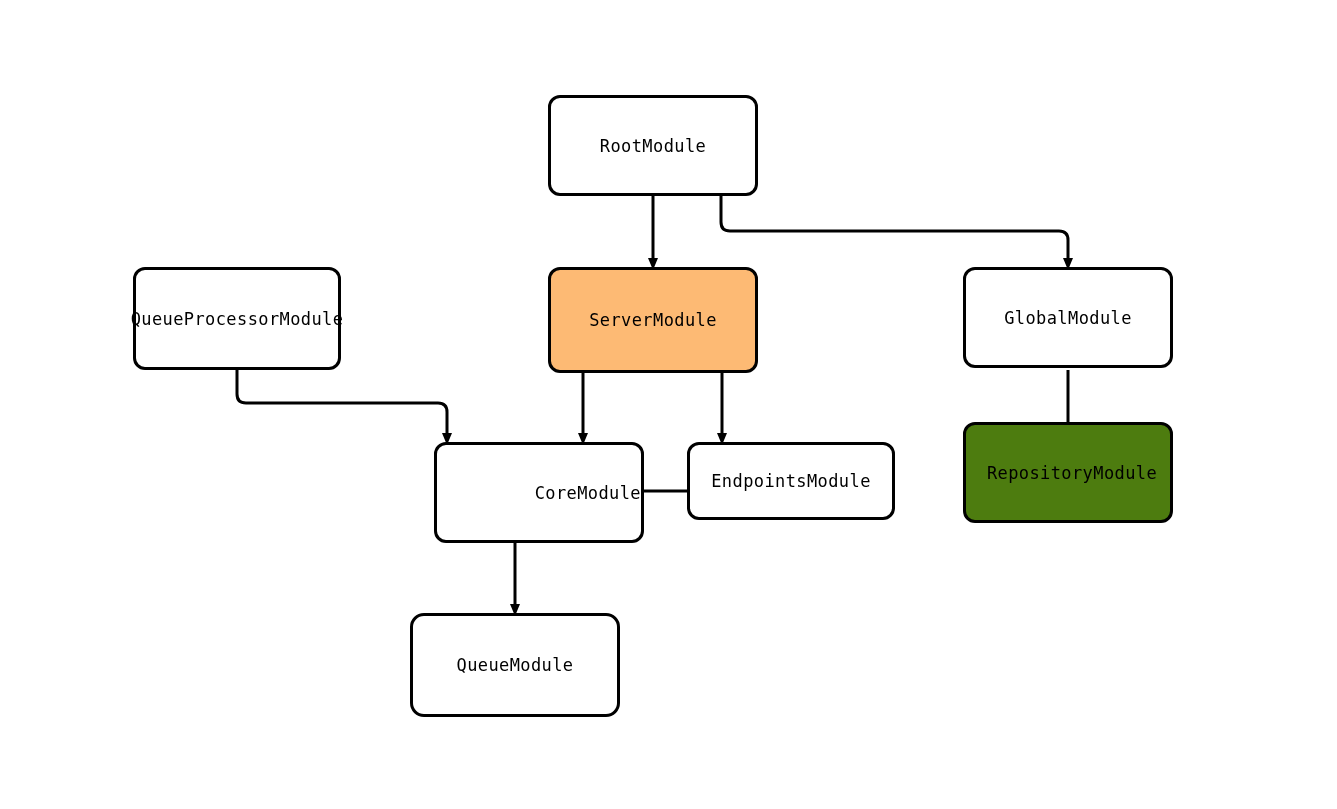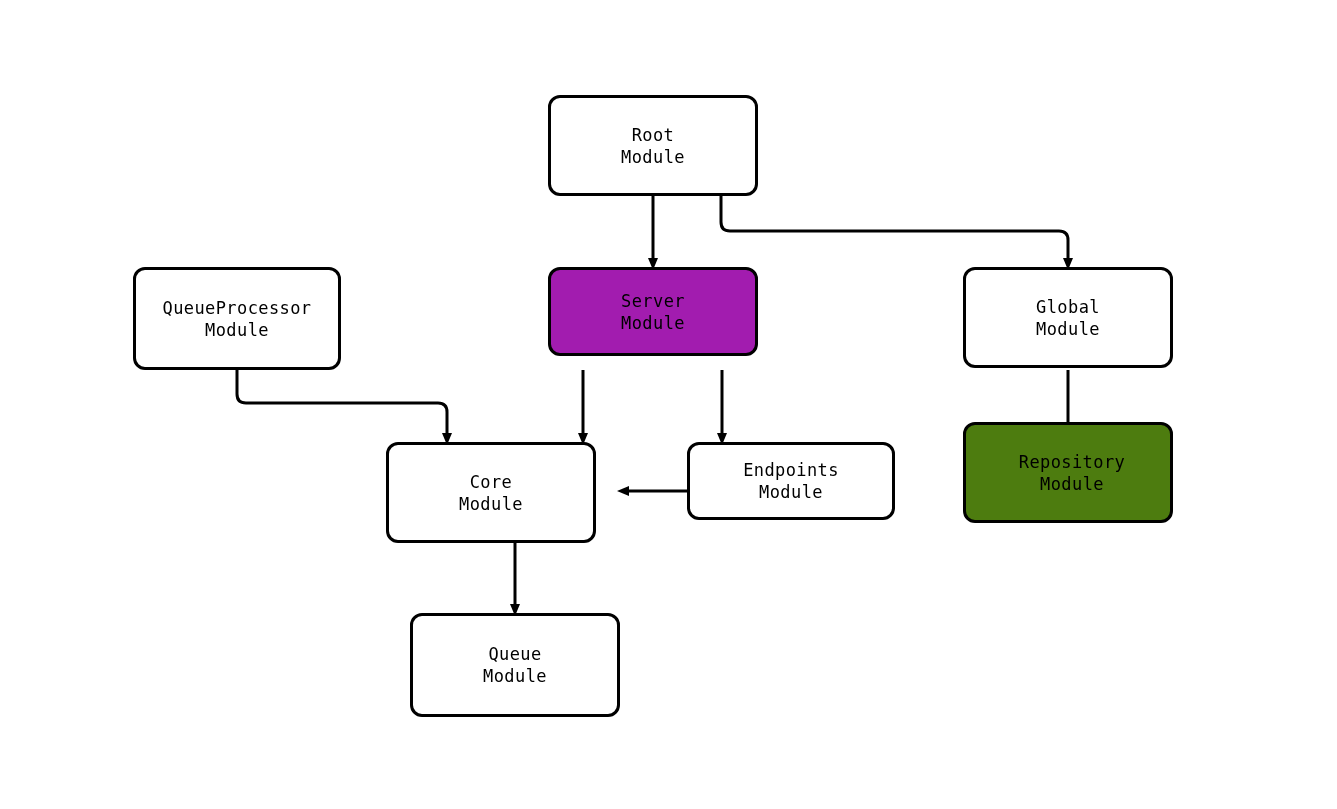--- a/index.html
+++ b/index.html
@@ -24,21 +24,21 @@
     height: 809px;
     pointer-events: none;
   }
   .node {
     position: absolute;
     box-sizing: border-box;
     background: #ffffff;
     border: 3px solid #a3a3a3;
     border-radius: 12px;
     display: flex;
-    flex-direction: column;
+    flex-direction: row;
     align-items: center;
     justify-content: center;
     z-index: 2;
   }
   .node-label {
     font-family: "DejaVu Sans Mono", "Liberation Mono", monospace;
     font-size: 17px;
     line-height: 22px;
     color: #000000;
     text-align: center;
@@ -71,39 +71,39 @@
 
   <div id="nodes-group">
       <div class="node" style="left: 548px; top: 95px; width: 210px; height: 101px; background: rgb(255, 255, 255); border-color: rgb(0, 0, 0);">
         <div class="node-label">Root</div>
         <div class="node-label">Module</div>
       </div>
       <div class="node" style="left: 133px; top: 267px; width: 208px; height: 103px; background: rgb(255, 255, 255); border-color: rgb(0, 0, 0);">
         <div class="node-label">QueueProcessor</div>
         <div class="node-label">Module</div>
       </div>
-      <div class="node" style="left: 548px; top: 267px; width: 210px; height: 89px; background: #a21caf; border-color: rgb(0, 0, 0);">
+      <div class="node" style="left: 548px; top: 267px; width: 210px; height: 106px; background: #fdba74; border-color: rgb(0, 0, 0);">
         <div class="node-label">Server</div>
         <div class="node-label">Module</div>
       </div>
       <div class="node" style="left: 963px; top: 267px; width: 210px; height: 101px; background: rgb(255, 255, 255); border-color: rgb(0, 0, 0);">
         <div class="node-label">Global</div>
         <div class="node-label">Module</div>
       </div>
-      <div class="node" style="left: 386px; top: 442px; width: 210px; height: 101px; background: rgb(255, 255, 255); border-color: rgb(0, 0, 0);">
+      <div class="node" style="left: 434px; top: 442px; width: 210px; height: 101px; background: rgb(255, 255, 255); border-color: rgb(0, 0, 0); justify-content: flex-end;">
         <div class="node-label">Core</div>
         <div class="node-label">Module</div>
       </div>
       <div class="node" style="left: 687px; top: 442px; width: 208px; height: 78px; background: rgb(255, 255, 255); border-color: rgb(0, 0, 0);">
         <div class="node-label">Endpoints</div>
         <div class="node-label">Module</div>
       </div>
       <div class="node" style="left: 963px; top: 422px; width: 210px; height: 101px; background: #4d7c0f; border-color: rgb(0, 0, 0); padding-left: 8px;">
         <div class="node-label">Repository</div>
         <div class="node-label">Module</div>
       </div>
-      <div class="node" style="left: 410px; top: 613px; width: 210px; height: 104px; background: rgb(255, 255, 255); border-color: rgb(0, 0, 0);">
+      <div class="node" style="left: 410px; top: 613px; width: 210px; height: 104px; background: rgb(255, 255, 255); border-color: rgb(0, 0, 0); border-radius: 14px;">
         <div class="node-label">Queue</div>
         <div class="node-label">Module</div>
       </div>
     </div>
 
 </div>
 
 </body></html>

